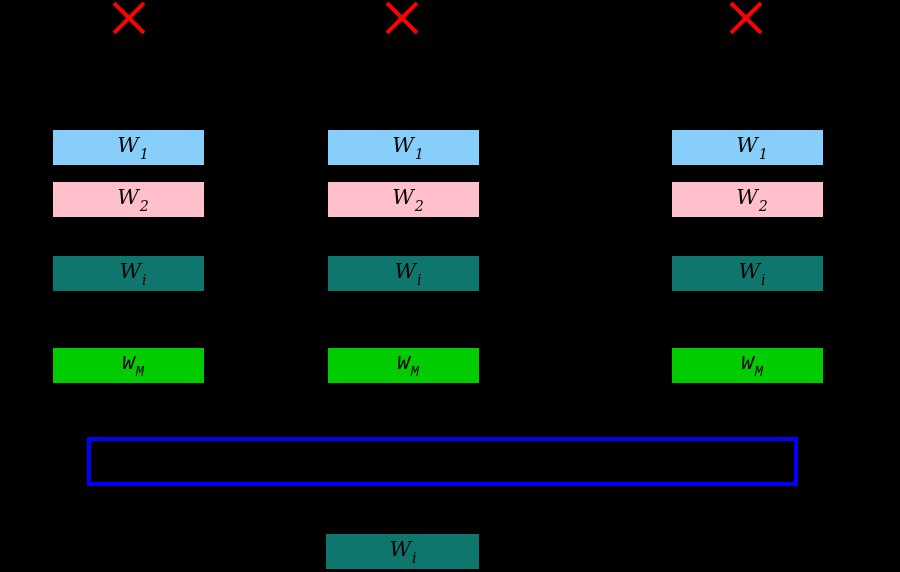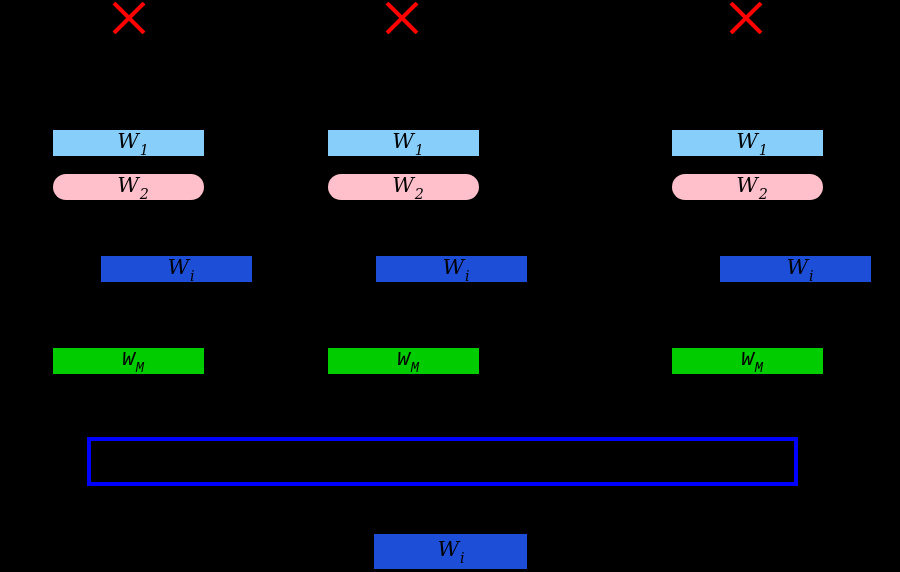--- a/index.html
+++ b/index.html
@@ -17,21 +17,21 @@
   }
   .erasure {
     position: absolute;
     top: 2px;
     width: 34px;
     height: 32px;
   }
   .wbox {
     position: absolute;
     width: 151px;
-    height: 26px;
+    height: 35px;
     display: flex;
     align-items: center;
     justify-content: center;
     box-sizing: border-box;
     padding-left: 8px;
   }
   .wlabel {
     font-style: italic;
     font-size: 21px;
     color: #000000;
@@ -40,26 +40,26 @@
   }
   .wlabel sub {
     font-size: 0.68em;
     font-style: italic;
     position: relative;
     top: 2px;
     left: 1px;
   }
   .fill-w1 { background: #87CEFA; }
   .fill-w2 { background: #FFC0CB; }
-  .fill-wi { background: #1d4ed8; margin-left: 48px; }
+  .fill-wi { background: #0f766e; }
   .fill-wm { background: #00CC00; font-family: Liberation Mono, monospace; }
 
   
   .row-w1 { top: 130px; }
-  .row-w2 { top: 174px; border-radius: 13px; }
+  .row-w2 { top: 182px; }
   .row-wi { top: 256px; }
   .row-wm { top: 348px; }
 
   
   .col-1 { left: 53px; }
   .col-2 { left: 328px; }
   .col-3 { left: 672px; }
 
   .outline-box {
     position: absolute;

